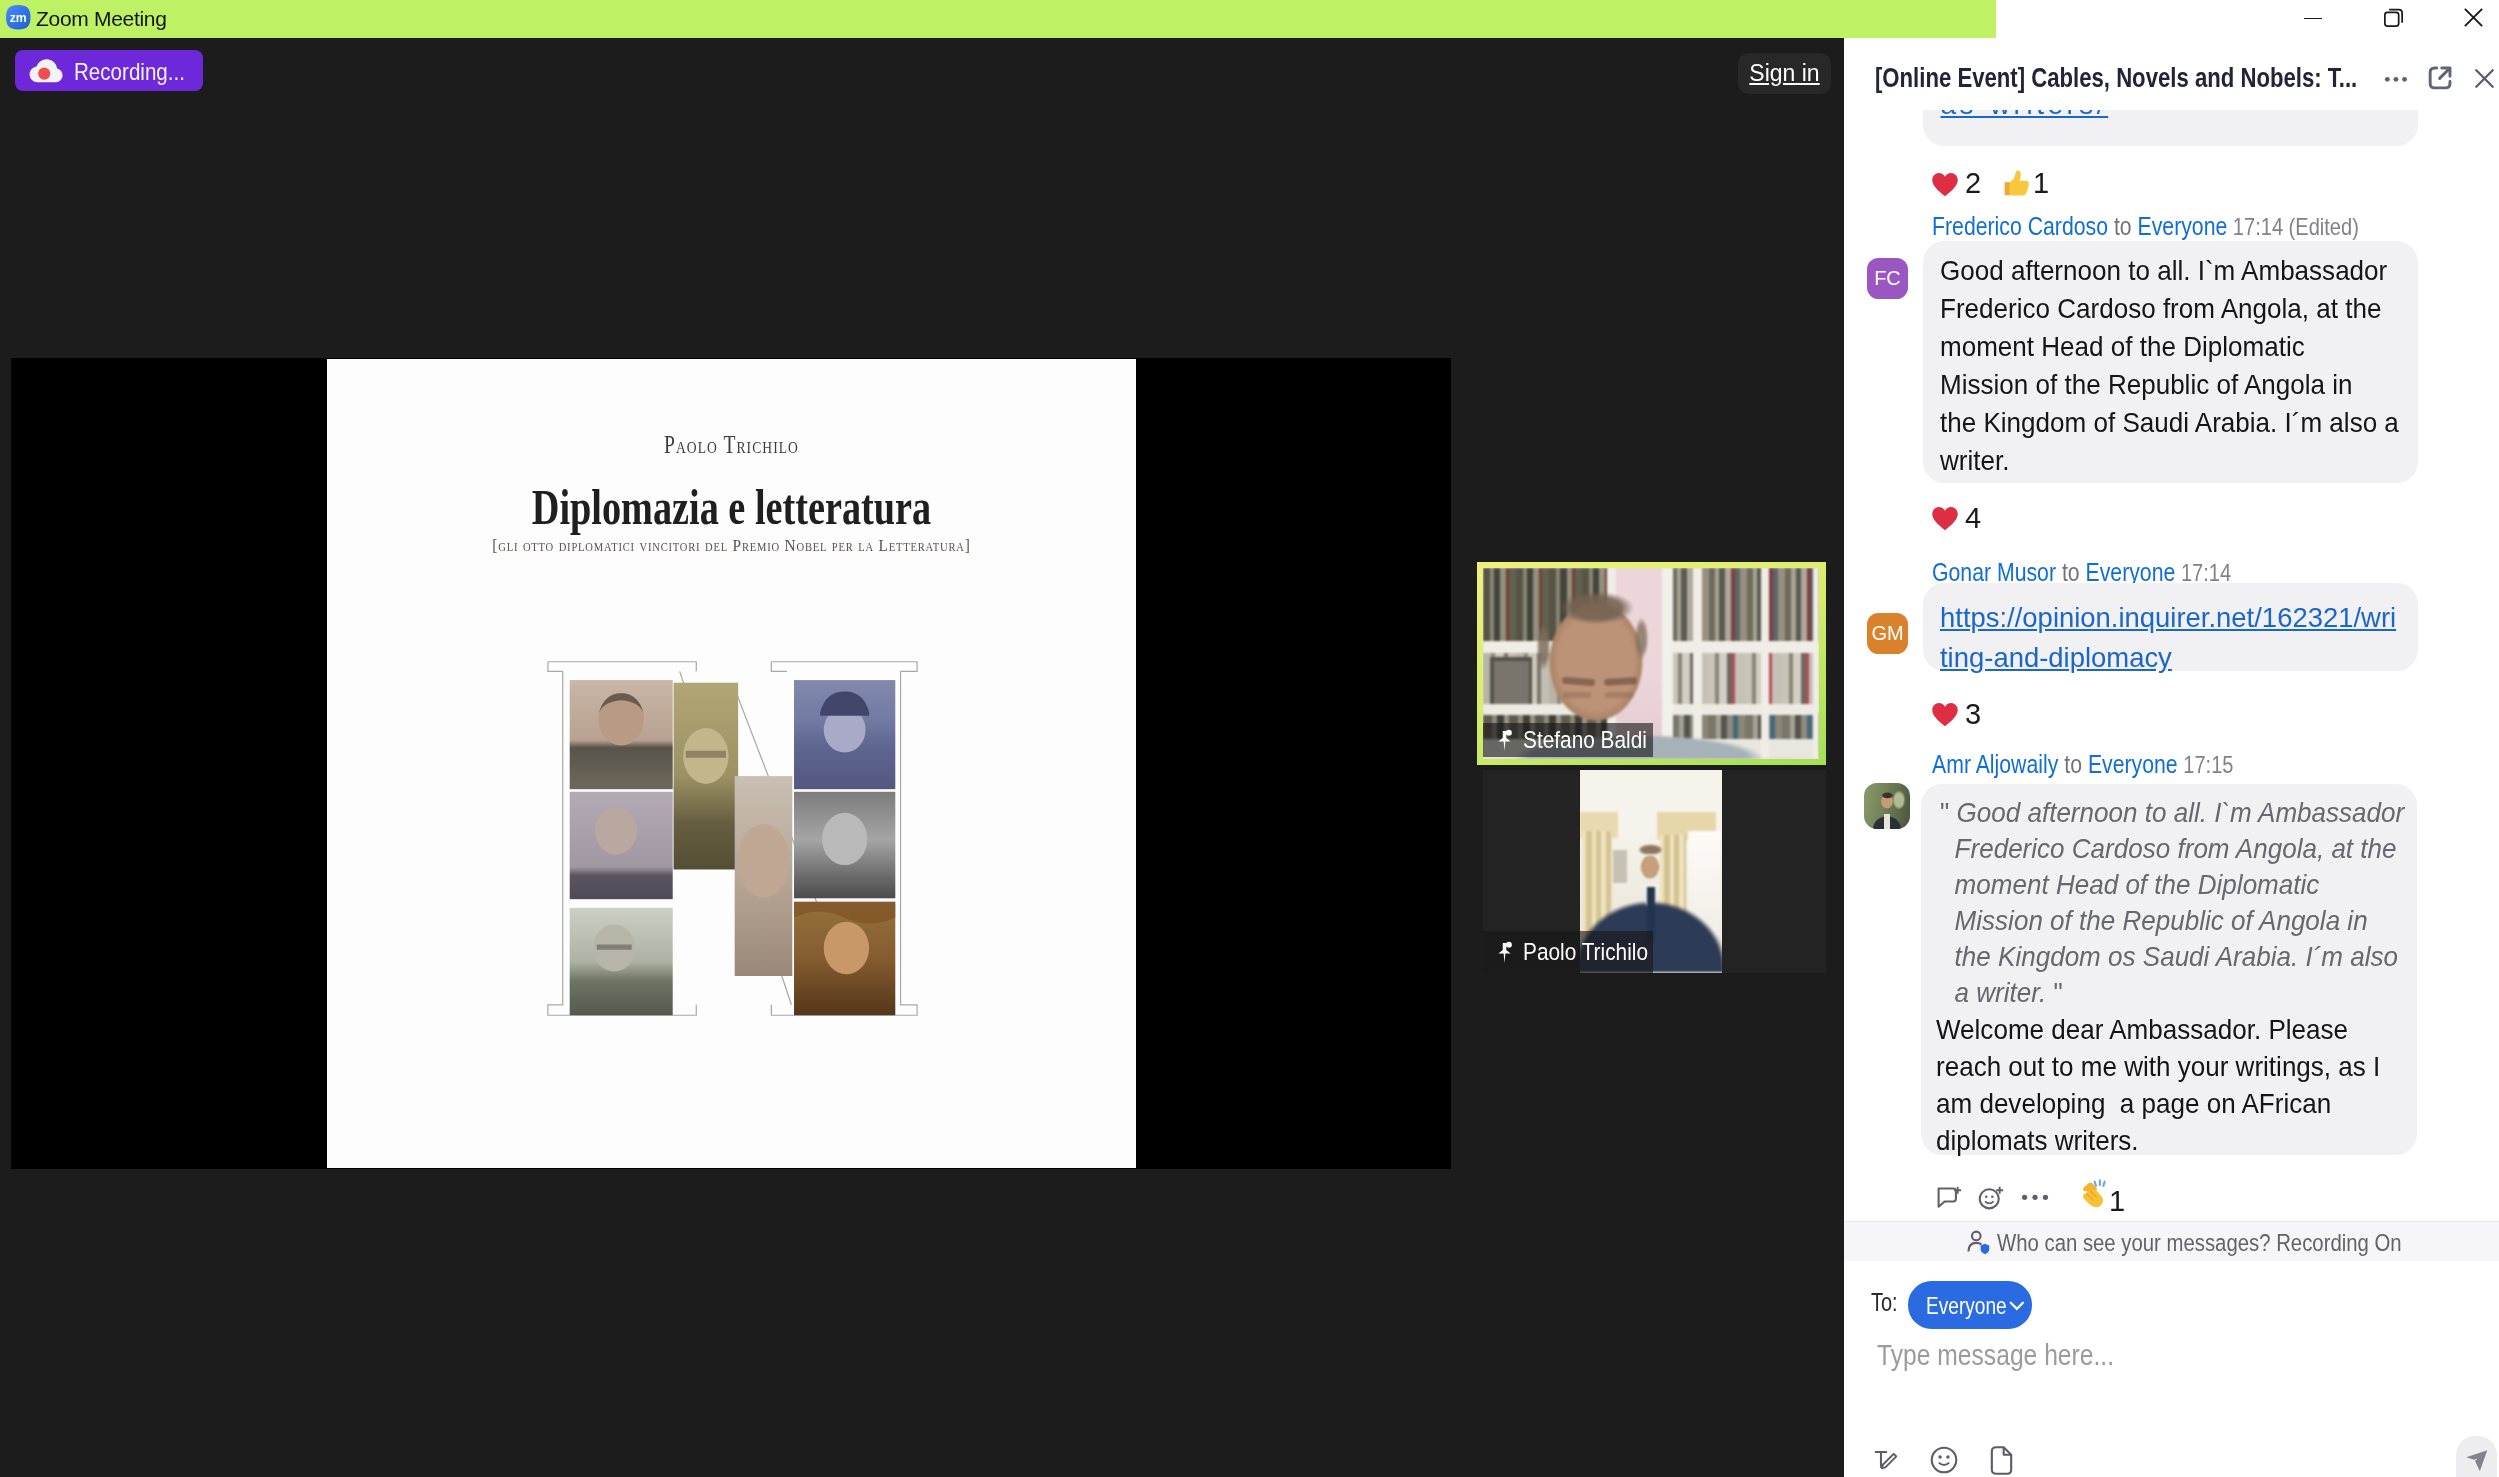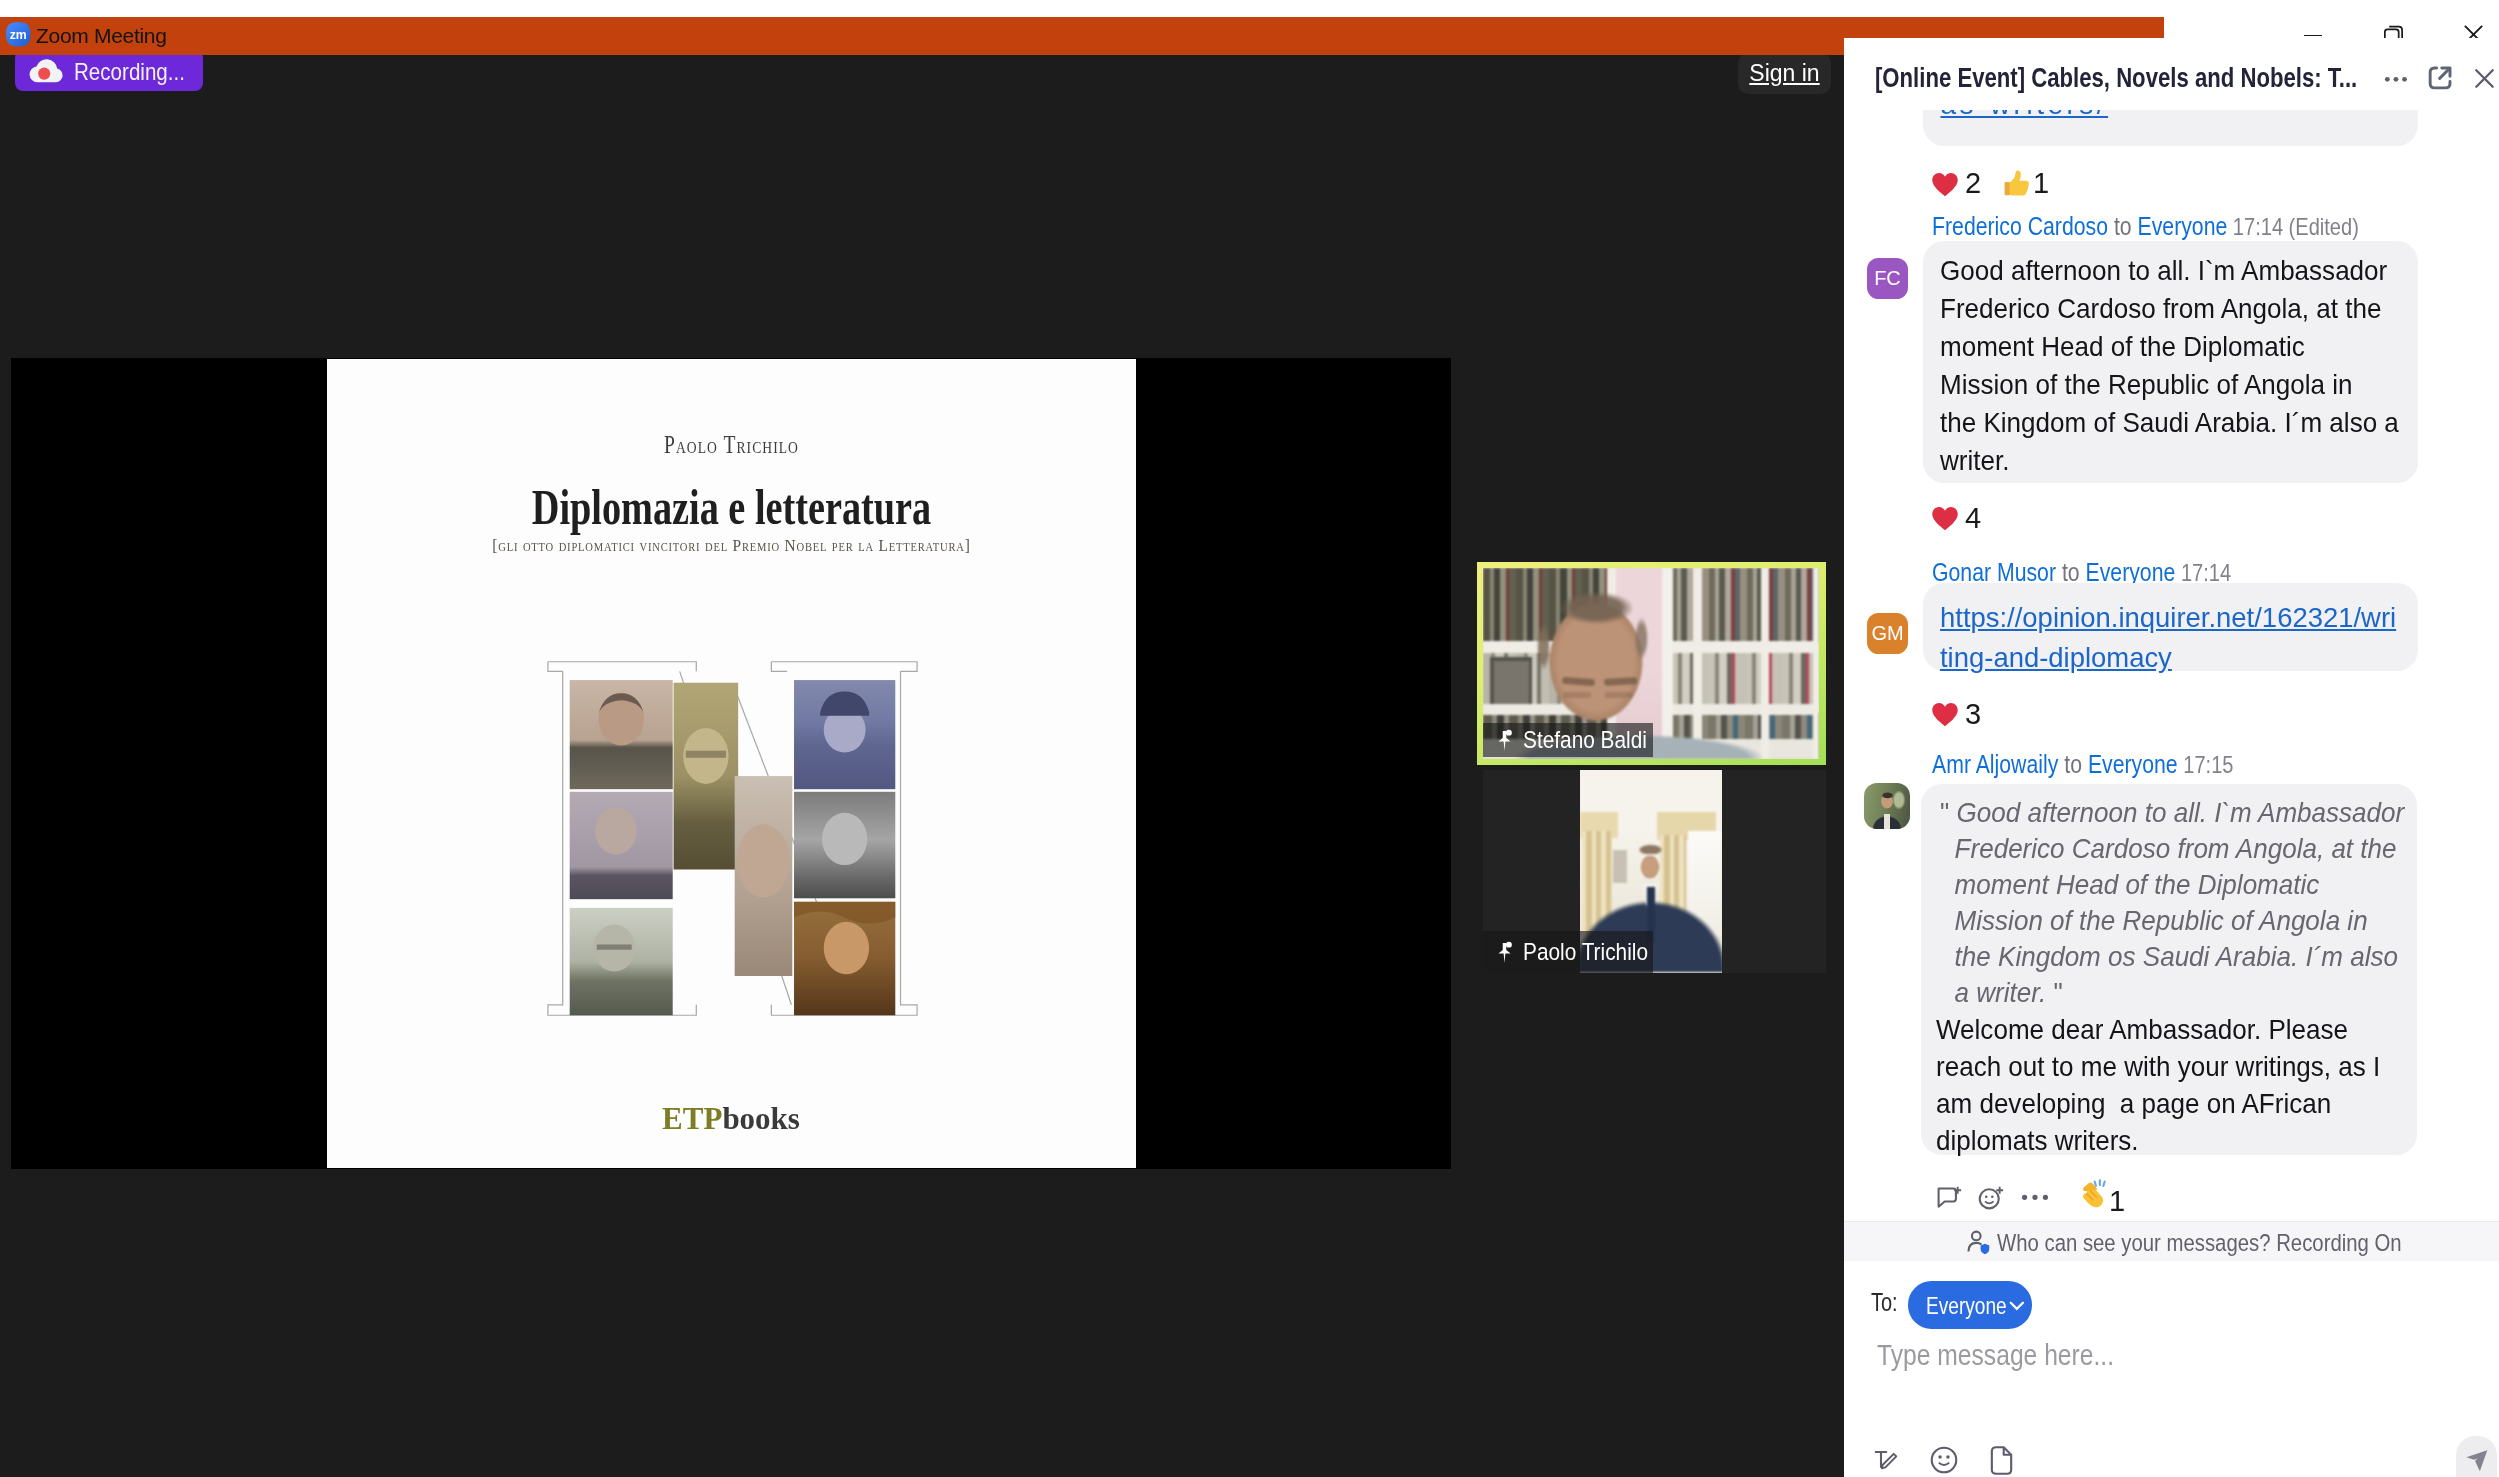--- a/index.html
+++ b/index.html
@@ -1,18 +1,18 @@
 <!DOCTYPE html>
 <html style="font-size:14px"><head>
 <meta charset="utf-8">
 <style>
 html,body{margin:0;padding:0;width:2500px;height:1477px;overflow:hidden;background:#fff;font-family:"Liberation Sans",sans-serif;}
 *{box-sizing:border-box;}
 .abs{position:absolute;}
-#titlebar{position:absolute;left:0;top:17px;width:2164px;height:38px;background:#c2410c;}
+#titlebar{position:absolute;left:0;top:0;width:1996px;height:38px;background:#bef264;}
 #main{position:absolute;left:0;top:38px;width:1844px;height:1439px;background:#1c1c1c;overflow:hidden;}
 #slide{position:absolute;left:10.5px;top:320px;width:1440px;height:811px;background:#000;}
 #cover{position:absolute;left:316px;top:0.9px;width:809px;height:809px;background:#fdfdfd;font-family:"Liberation Serif",serif;}
 #chat{position:absolute;left:1844px;top:38px;width:656px;height:1439px;background:#ffffff;overflow:hidden;}
 .bubble{position:absolute;left:79px;width:495px;background:#f1f1f4;border-radius:21px;color:#141419;font-size:28px;line-height:38px;}
 .sqz{display:inline-block;transform:scaleX(0.93);transform-origin:0 0;white-space:nowrap;}
 .namel{position:absolute;left:88px;font-size:25px;color:#0f6fd7;white-space:nowrap;transform:scaleX(0.85);transform-origin:0 50%;}
 .namel .g{color:#73737d;}
 .namel .t{color:#81818b;font-size:23.6px;}
 .avatar{position:absolute;left:23px;width:41px;height:41px;border-radius:11.4px;color:#fff;font-size:20px;text-align:center;line-height:41px;margin-top:15px;}
@@ -103,21 +103,20 @@
           <ellipse cx="183" cy="110" rx="26" ry="32" fill="#c3b68a"></ellipse>
           <path d="M160 104 h46 v8 h-46 z" fill="#4e4830" opacity="0.45"></path>
           <ellipse cx="249" cy="230" rx="30" ry="42" fill="#c0a794"></ellipse>
           <ellipse cx="342" cy="80" rx="24" ry="26" fill="#a9a9c8"></ellipse>
           <path d="M314 60 Q320 36 342 36 Q364 36 370 60 L370 64 L314 64 Z" fill="#41466b"></path>
           <ellipse cx="342" cy="205" rx="26" ry="30" fill="#b9b9b9"></ellipse>
           <ellipse cx="344" cy="330" rx="26" ry="30" fill="#c89868"></ellipse>
           <path d="M284 277 h116 v18 q-30 14 -58 0 q-28 -14 -58 0 Z" fill="#7c4f22" opacity="0.6"></path>
         </svg>
       </div>
-      <div class="abs" style="left:0;top:742px;width:809px;text-align:center;font-weight:bold;font-size:31px;"><span style="color:#7d7d26;">ETP</span><span style="color:#3a3a3a;">books</span></div>
     </div>
   </div>
   <div id="recbadge">
     <svg class="abs" style="left:10.5px;top:7.9px;" width="39" height="26" viewBox="0 0 45 30">
       <path d="M13 28 a9.2 9.2 0 0 1 -1 -18.3 A12.4 12.4 0 0 1 36 12.2 A8 8 0 0 1 34.6 28 Z" fill="#f2f3f5"></path>
       <circle cx="21" cy="18" r="7" fill="#ef4e4e"></circle>
     </svg>
     <span class="abs" style="left:59px;top:7.9px;font-size:24.5px;color:#f2f2f2;white-space:nowrap;transform:scaleX(0.84);transform-origin:0 0;">Recording...</span>
   </div>
   <div id="signin">Sign in</div>

